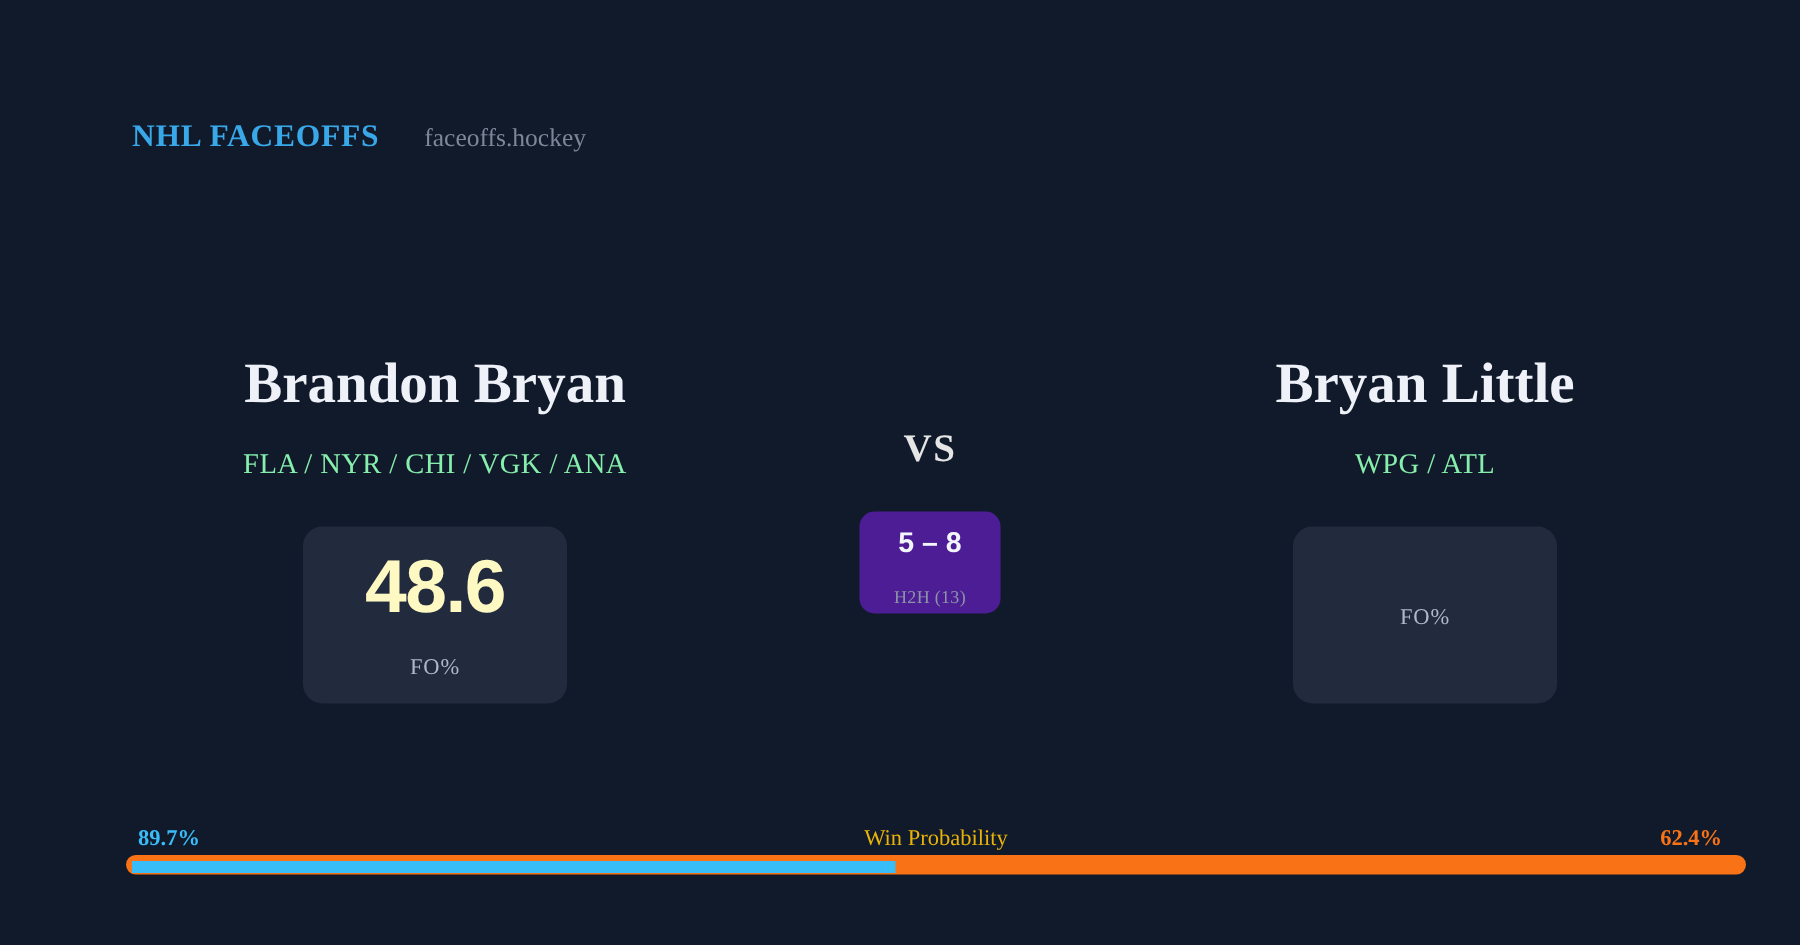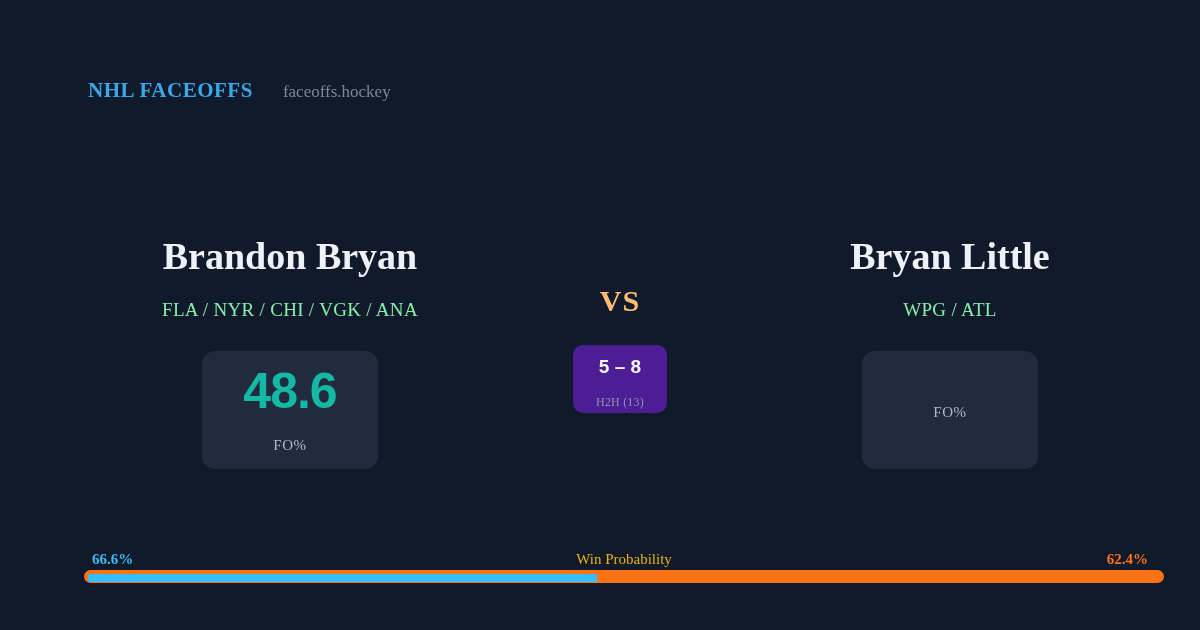--- a/index.html
+++ b/index.html
@@ -94,21 +94,21 @@
     display: flex;
     flex-direction: column;
     align-items: center;
     justify-content: center;
   }
 
   .stat-value {
     font-family: "Liberation Sans", "DejaVu Sans", sans-serif;
     font-weight: bold;
     font-size: 50px;
-    color: #14b8a6;
+    color: #fef9c3;
     line-height: 1;
     letter-spacing: -1px;
   }
 
   .stat-label {
     margin-top: 9px;
     font-family: "Liberation Serif", "DejaVu Serif", serif;
     font-size: 15px;
     color: #aeb8c8;
     letter-spacing: 0.6px;
@@ -119,22 +119,22 @@
     width: 196px;
     display: flex;
     flex-direction: column;
     align-items: center;
     padding-top: 55px;
   }
 
   .vs-text {
     font-family: "Liberation Serif", "DejaVu Serif", serif;
     font-weight: bold;
-    font-size: 30px;
-    color: #fdba74;
+    font-size: 26px;
+    color: #e5e5e5;
     letter-spacing: 1px;
     line-height: 1;
   }
 
   .h2h-card {
     margin-top: 21px;
     width: 94px;
     height: 68px;
     background: #4c1d95;
     border-radius: 10px;
@@ -246,21 +246,21 @@
       <div class="player-teams">WPG / ATL</div>
       <div class="stat-card">
         <div class="stat-label">FO%</div>
       </div>
     </div>
 
   </div>
 
   <div class="winprob">
     <div class="winprob-labels">
-      <span class="wp-left">66.6%</span>
+      <span class="wp-left">89.7%</span>
       <span class="wp-title">Win Probability</span>
       <span class="wp-right">62.4%</span>
     </div>
     <div class="winprob-bar" style="background: rgb(249, 115, 22);">
       <div class="winprob-fill" style="background: rgb(56, 189, 248); width: 47.1%;"></div>
     </div>
   </div>
 
 </div>
 

